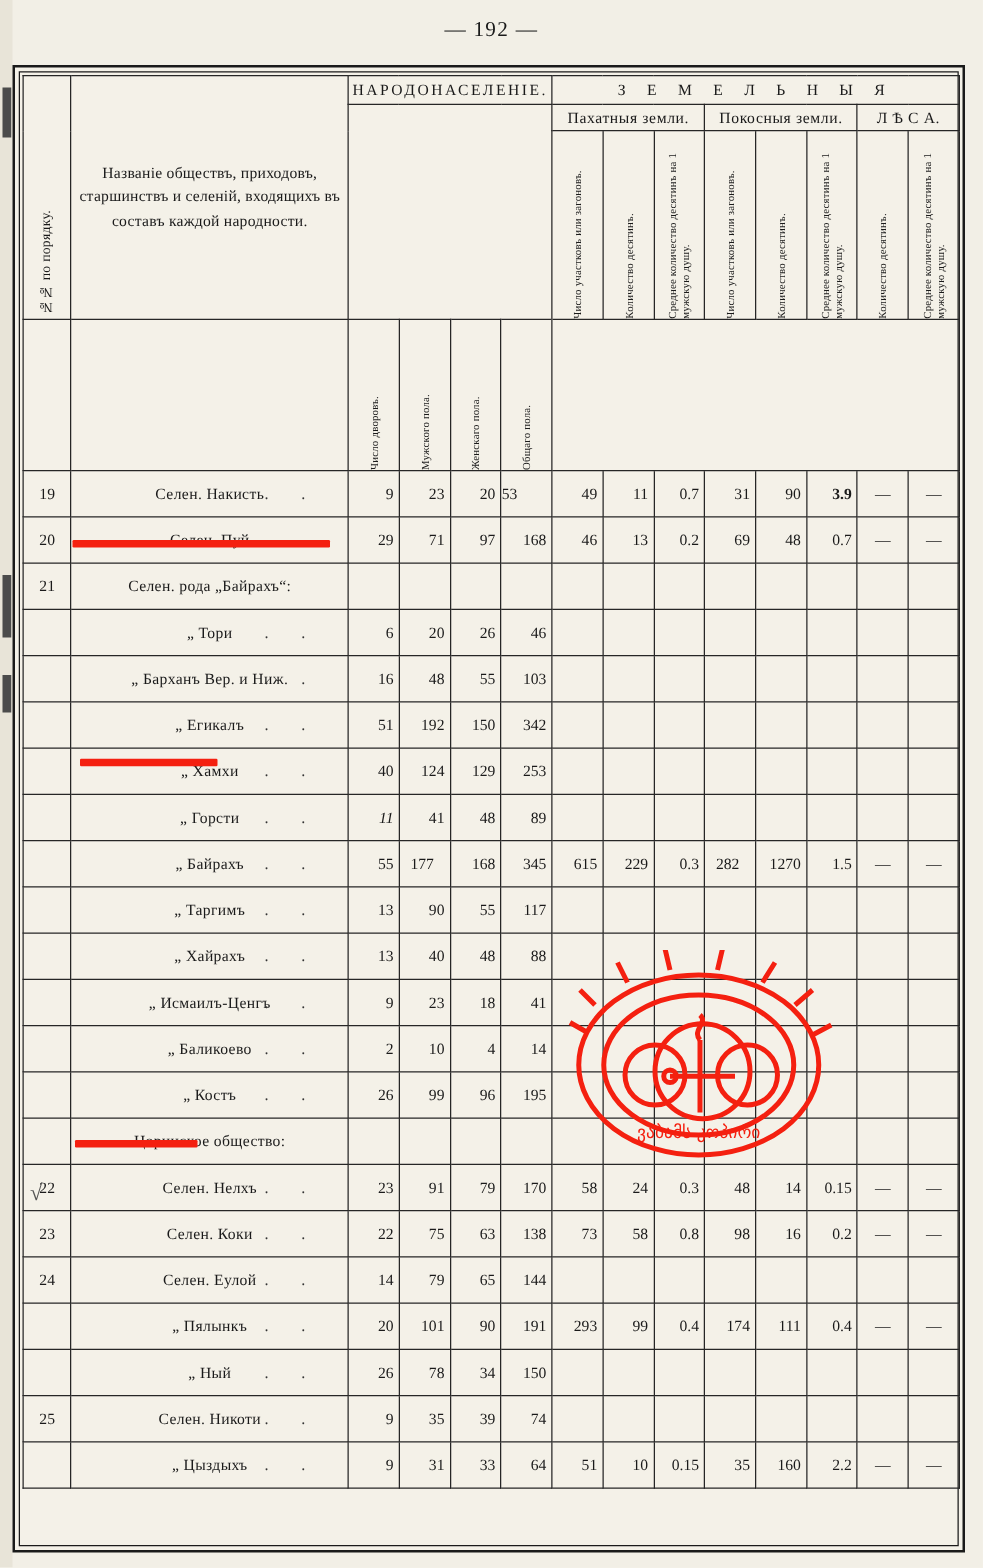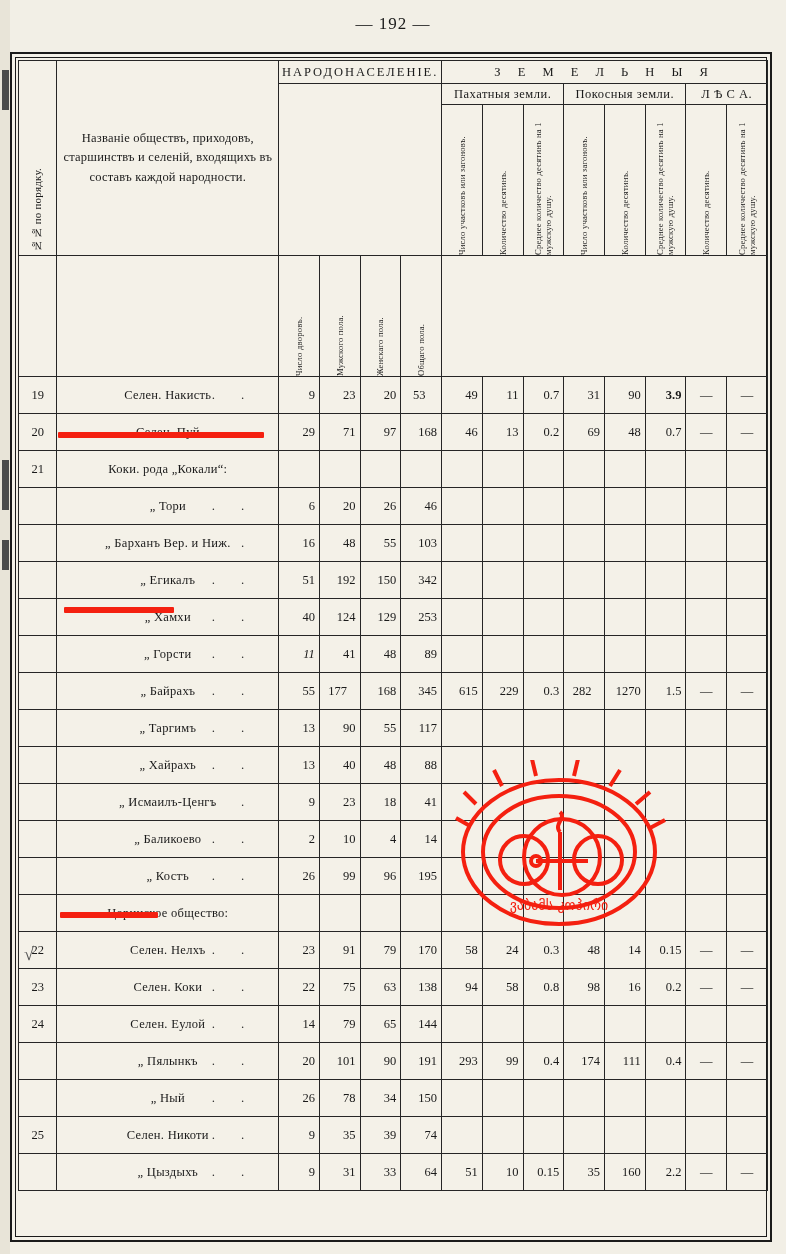--- a/index.html
+++ b/index.html
@@ -202,21 +202,21 @@
         <td colspan="8" style="border-top:none;height:0;"></td>
       </tr>
     </thead>
     <tbody>
         <tr class="rowh">
           <td class="num">19</td>
           <td class="namecell">Селен. Накисть<span class="dots">..</span></td>
           <td class="num" style="text-align: right; padding-right: 4px;">9</td>
           <td class="num" style="text-align: right; padding-right: 4px;">23</td>
           <td class="num" style="text-align: right; padding-right: 4px;">20</td>
-          <td class="num" style="text-align: center; padding-right: 4px;">53</td>
+          <td class="num" style="text-align: left; padding-right: 4px;">53</td>
           <td class="num" style="text-align: right; padding-right: 4px;">49</td>
           <td class="num" style="text-align: right; padding-right: 4px;">11</td>
           <td class="num" style="text-align: right; padding-right: 4px;">0.7</td>
           <td class="num" style="text-align: right; padding-right: 4px;">31</td>
           <td class="num" style="text-align: right; padding-right: 4px;">90</td>
           <td class="num" style="text-align: right; padding-right: 4px; font-weight: bold;">3.9</td>
           <td class="num" style="text-align: center; padding-right: 0px;">—</td>
           <td class="num" style="text-align: center; padding-right: 0px;">—</td>
         </tr>
         <tr class="rowh">
@@ -230,21 +230,21 @@
           <td class="num" style="text-align: right; padding-right: 4px;">13</td>
           <td class="num" style="text-align: right; padding-right: 4px;">0.2</td>
           <td class="num" style="text-align: right; padding-right: 4px;">69</td>
           <td class="num" style="text-align: right; padding-right: 4px;">48</td>
           <td class="num" style="text-align: right; padding-right: 4px;">0.7</td>
           <td class="num" style="text-align: center; padding-right: 0px;">—</td>
           <td class="num" style="text-align: center; padding-right: 0px;">—</td>
         </tr>
         <tr class="rowh">
           <td class="num">21</td>
-          <td class="namecell">Коки. рода „Кокали“:</td>
+          <td class="namecell">Селен. рода „Байрахъ“:</td>
           <td class="num" style="text-align: right; padding-right: 4px;"></td>
           <td class="num" style="text-align: right; padding-right: 4px;"></td>
           <td class="num" style="text-align: right; padding-right: 4px;"></td>
           <td class="num" style="text-align: right; padding-right: 4px;"></td>
           <td class="num" style="text-align: right; padding-right: 4px;"></td>
           <td class="num" style="text-align: right; padding-right: 4px;"></td>
           <td class="num" style="text-align: right; padding-right: 4px;"></td>
           <td class="num" style="text-align: right; padding-right: 4px;"></td>
           <td class="num" style="text-align: right; padding-right: 4px;"></td>
           <td class="num" style="text-align: right; padding-right: 4px;"></td>
@@ -459,21 +459,21 @@
           <td class="num" style="text-align: center; padding-right: 0px;">—</td>
           <td class="num" style="text-align: center; padding-right: 0px;">—</td>
         </tr>
         <tr class="rowh">
           <td class="num">23</td>
           <td class="namecell">Селен. Коки<span class="dots">..</span></td>
           <td class="num" style="text-align: right; padding-right: 4px;">22</td>
           <td class="num" style="text-align: right; padding-right: 4px;">75</td>
           <td class="num" style="text-align: right; padding-right: 4px;">63</td>
           <td class="num" style="text-align: right; padding-right: 4px;">138</td>
-          <td class="num" style="text-align: right; padding-right: 4px;">94</td>
+          <td class="num" style="text-align: right; padding-right: 4px;">73</td>
           <td class="num" style="text-align: right; padding-right: 4px;">58</td>
           <td class="num" style="text-align: right; padding-right: 4px;">0.8</td>
           <td class="num" style="text-align: right; padding-right: 4px;">98</td>
           <td class="num" style="text-align: right; padding-right: 4px;">16</td>
           <td class="num" style="text-align: right; padding-right: 4px;">0.2</td>
           <td class="num" style="text-align: center; padding-right: 0px;">—</td>
           <td class="num" style="text-align: center; padding-right: 0px;">—</td>
         </tr>
         <tr class="rowh">
           <td class="num">24</td>

